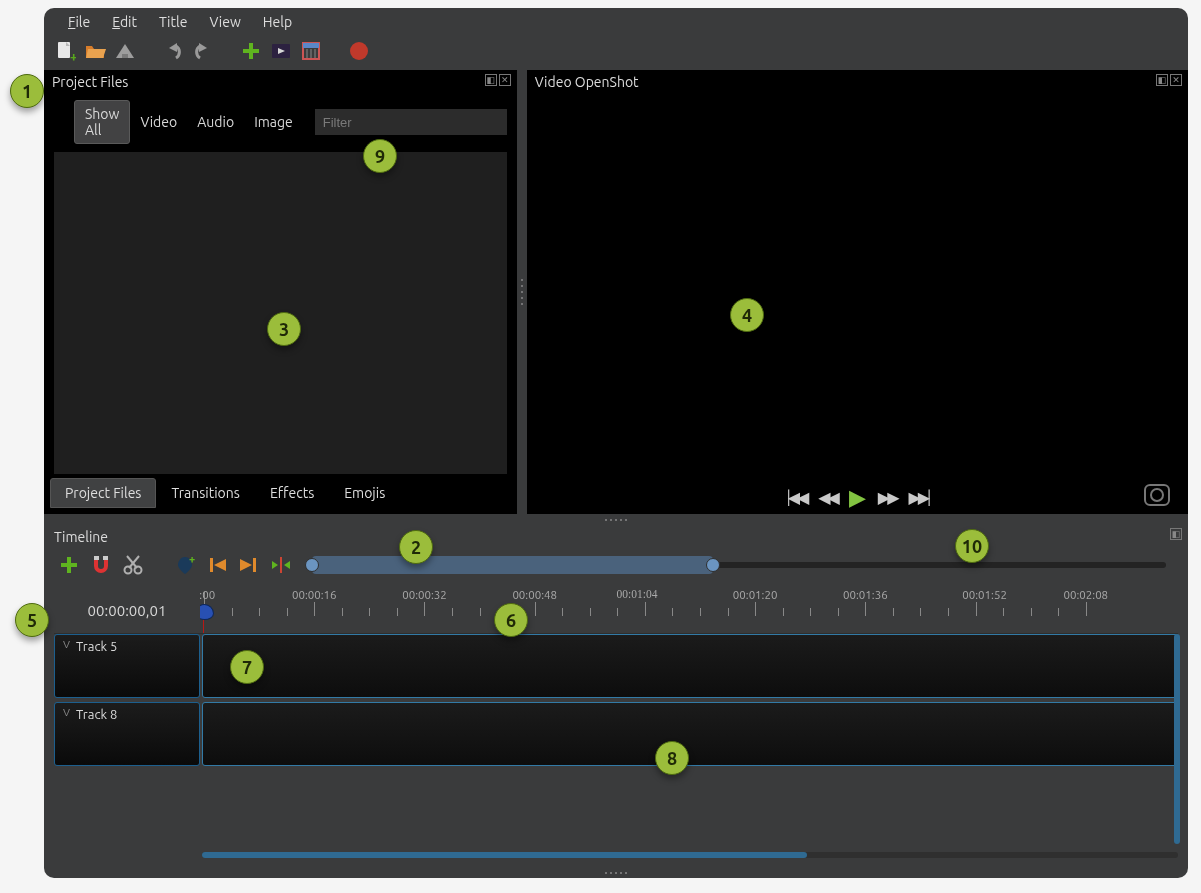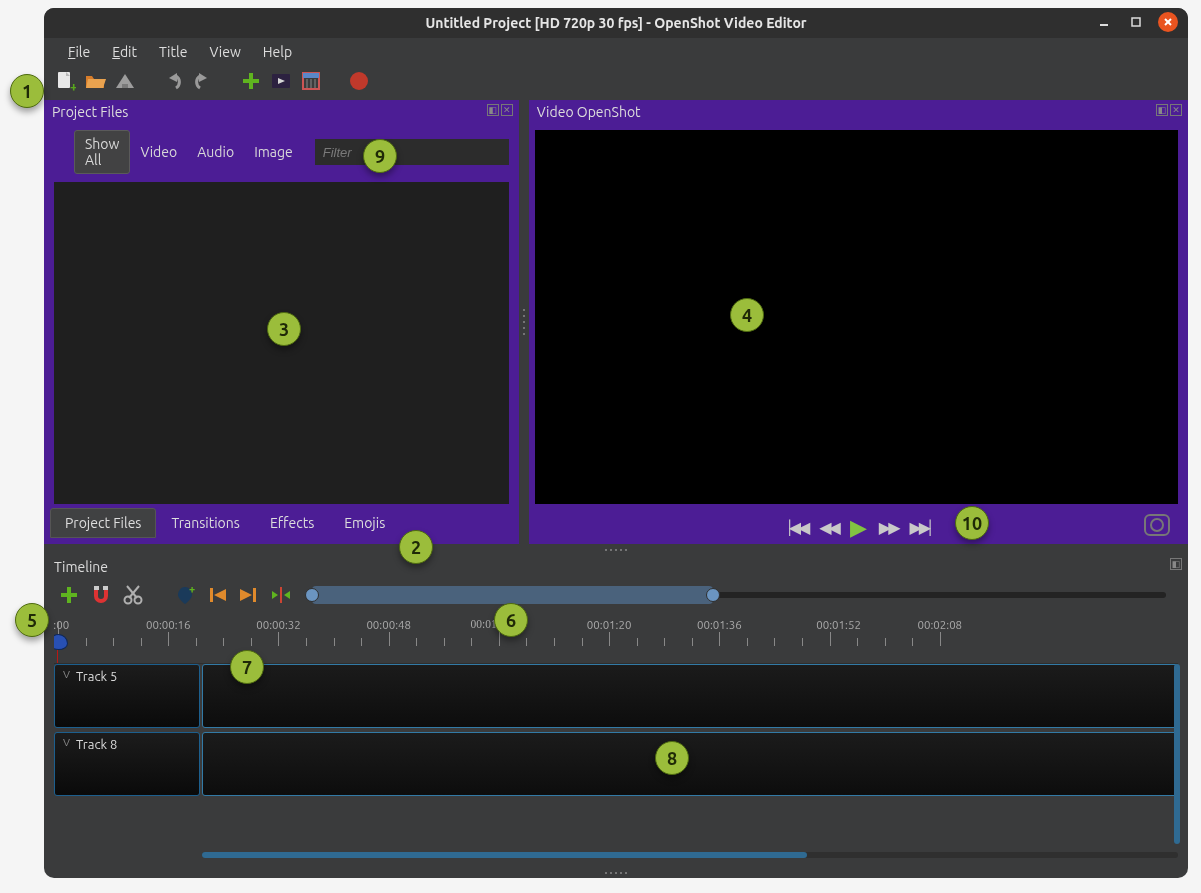--- a/index.html
+++ b/index.html
@@ -67,21 +67,21 @@
   }
   .tool-ico { width: 22px; height: 22px; position: relative; }
   .tool-sep { width: 10px; }
 
   
   .upper {
     display: flex;
     height: 444px;
   }
   .panel {
-    background: #4c1d95;
+    background: #000000;
     display: flex;
     flex-direction: column;
     position: relative;
     justify-content: center;
   }
   .panel-title {
     height: 24px;
     color: #dcdcdc;
     font-size: 14px;
     padding-left: 8px;
@@ -110,21 +110,20 @@
   .pf-tab.active { border: 1px solid #5a5a5a; background: #424243; }
   .pf-filter-input {
     background: #2c2c2c;
     border: none;
     color: #ccc;
     height: 26px;
     flex: 1;
     margin-left: 12px;
     padding: 0 8px;
     font-size: 13px;
-    font-style: italic;
   }
   .pf-filter-input::placeholder { color: #7a7a7a; }
   .pf-body {
     flex: 1;
     margin: 0 10px 4px 10px;
     background: #1f1f1f;
   }
 
   .pf-bottom-tabs {
     display: flex;
@@ -342,41 +341,20 @@
     font-size: 18px;
     display:flex; align-items:center; justify-content:center;
     z-index: 20;
   }
 </style>
 </head>
 <body>
 
 <div class="window">
 
-  <div class="titlebar">
-    <div class="titlebar-title">Untitled Project [HD 720p 30 fps] - OpenShot Video Editor</div>
-    <div class="titlebar-controls">
-      <div class="win-btn">
-        <svg width="12" height="12">
-            <line x1="2" y1="9" x2="10" y2="9" stroke="#ddd" stroke-width="2"></line>
-          </svg>
-      </div>
-      <div class="win-btn">
-        <svg width="12" height="12">
-            <rect x="2" y="2" width="8" height="8" fill="none" stroke="#ddd" stroke-width="1.5"></rect>
-          </svg>
-      </div>
-      <div class="win-btn win-close">
-        <svg width="12" height="12">
-            <line x1="3" y1="3" x2="9" y2="9" stroke="#fff" stroke-width="2"></line>
-            <line x1="9" y1="3" x2="3" y2="9" stroke="#fff" stroke-width="2"></line>
-          </svg>
-      </div>
-    </div>
-  </div>
 
   <div class="menubar">
     <div class="menuitem"><span class="ul">F</span><span>ile</span></div>
     <div class="menuitem"><span class="ul">E</span><span>dit</span></div>
     <div class="menuitem">Title</div>
     <div class="menuitem">View</div>
     <div class="menuitem">Help</div>
   </div>
 
   <div class="toolbar">
@@ -564,20 +542,21 @@
       <div class="zoom-slider">
         <div class="zoom-track"></div>
         <div class="zoom-fill"></div>
         <div class="zoom-thumb-l"></div>
         <div class="zoom-thumb-r"></div>
       </div>
     </div>
 
     <div class="tl-body">
       <div class="tl-ruler-row">
+        <div class="tl-time-box">00:00:00,01</div>
         <div class="tl-ruler" id="ruler">
           <div class="playhead"></div>
         <div class="tick big lead" style="left: 4px;"></div>
             <div class="tick-label" style="left: 4px;">0:00</div>
             <div class="tick" style="left: 31.5568px;"></div>
             <div class="tick" style="left: 59.1136px;"></div>
             <div class="tick" style="left: 86.6705px;"></div>
             <div class="tick big" style="left: 114.227px;"></div>
             <div class="tick-label" style="left: 114.227px;">00:00:16</div>
             <div class="tick" style="left: 141.784px;"></div>
@@ -654,13 +633,13 @@
 
 <div class="anno" style="left:10px;  top:74px;">1</div>
 <div class="anno" style="left:399px; top:530px;">2</div>
 <div class="anno" style="left:267px; top:312px;">3</div>
 <div class="anno" style="left:730px; top:298px;">4</div>
 <div class="anno" style="left:15px;  top:603px;">5</div>
 <div class="anno" style="left:494px; top:603px;">6</div>
 <div class="anno" style="left:230px; top:650px;">7</div>
 <div class="anno" style="left:655px; top:741px;">8</div>
 <div class="anno" style="left:363px; top:139px;">9</div>
-<div class="anno" style="left:955px; top:506px;">10</div>
+<div class="anno" style="left:955px; top:529px;">10</div>
 
 </body></html>

